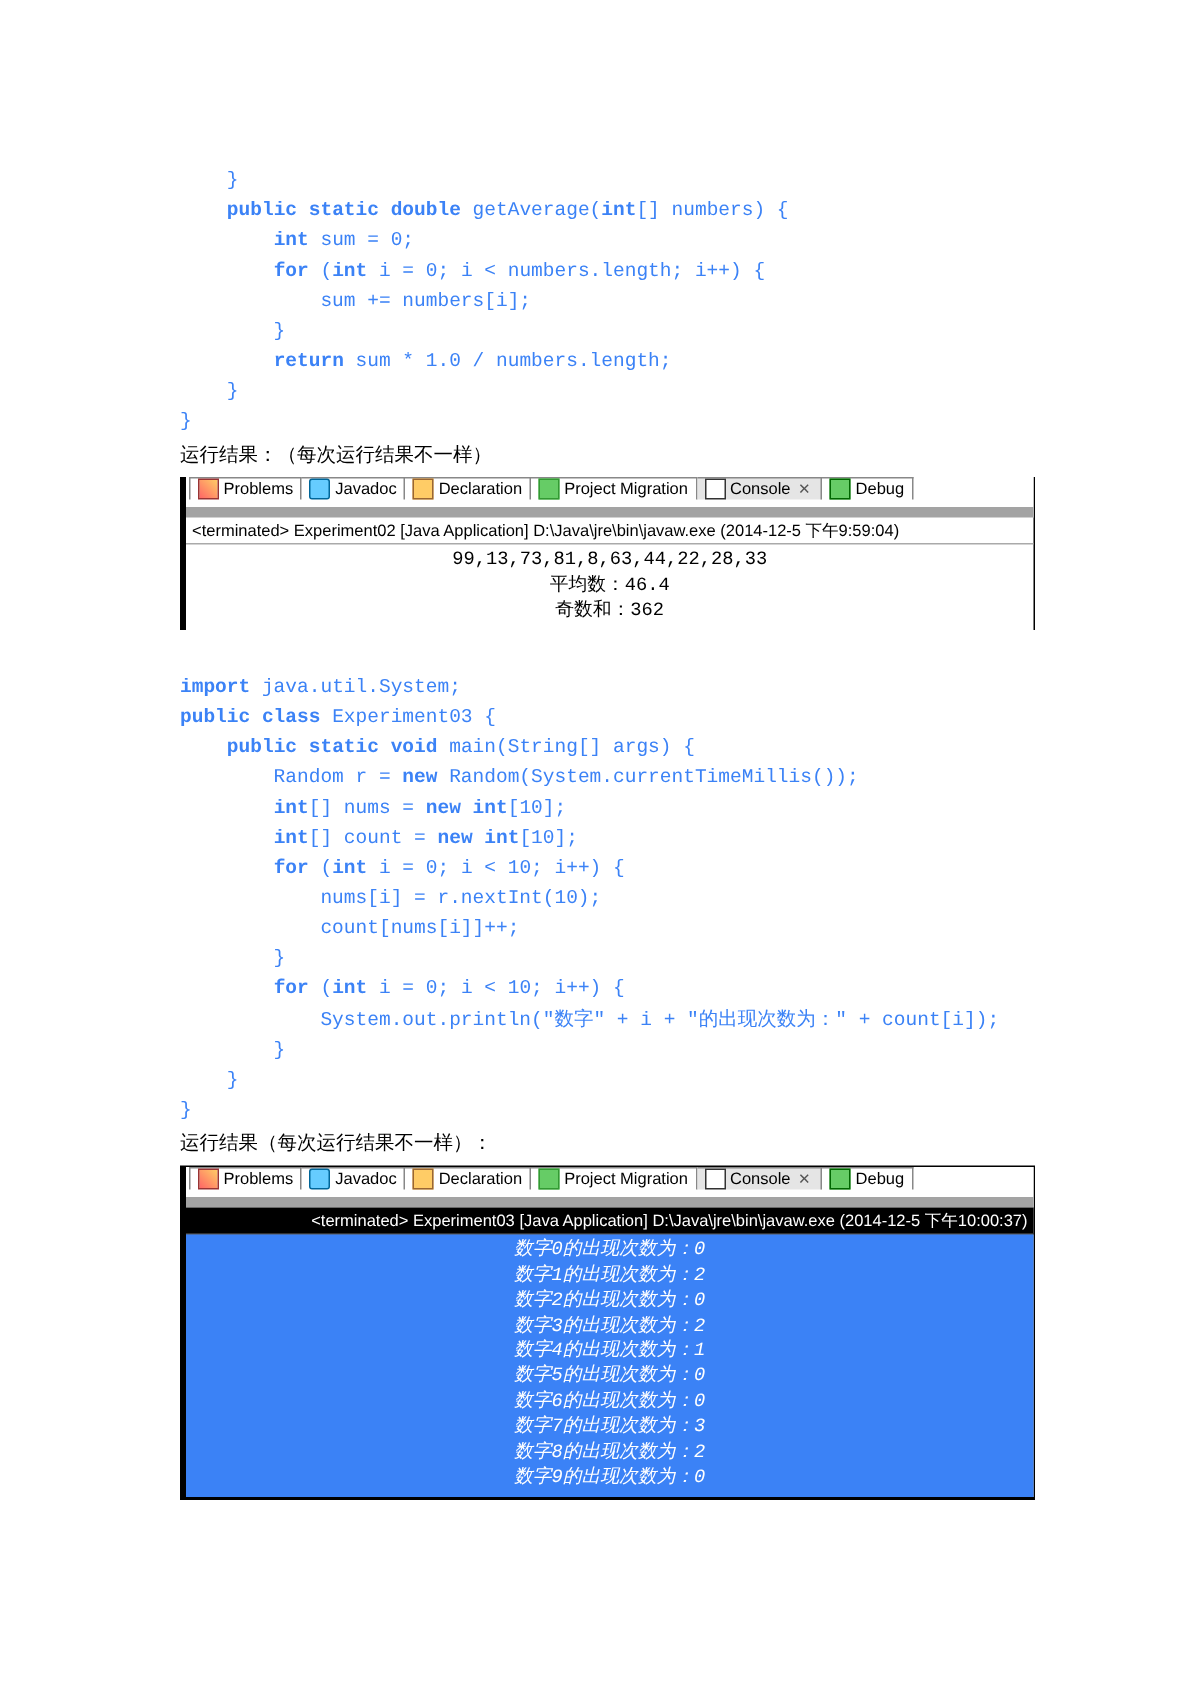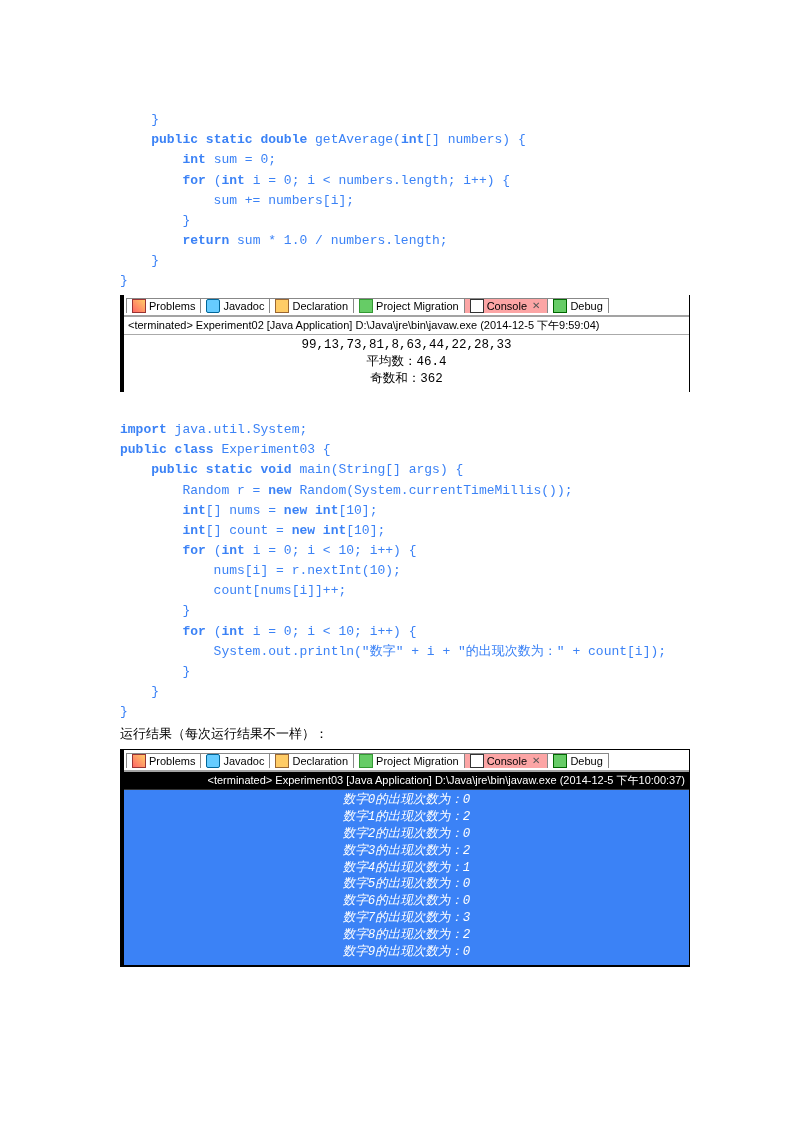--- a/index.html
+++ b/index.html
@@ -27,38 +27,38 @@
     margin: 2px 0;
   }
   .indent1 { text-indent: 28px; }
   .console-wrap {
     margin: 4px 0 8px 0;
     border-left: 4px solid #000;
     border-right: 1px solid #000;
   }
   .tabs {
     display: flex;
-    align-items: center;
-    border-bottom: 2px solid #a3a3a3;
+    align-items: flex-start;
+    border-bottom: 7px solid #a3a3a3;
     height: 20px;
     font-family: Tahoma, Arial, sans-serif;
     font-size: 11px;
     background: #fff;
   }
   .tab {
     display: flex;
     align-items: center;
     padding: 0 5px;
     border-right: 1px solid #888;
     border-top: 1px solid #888;
     gap: 3px;
     white-space: nowrap;
   }
   .tab:first-child { border-left: 1px solid #888; margin-left: 2px;}
-  .tab.active { background: #fca5a5; font-weight: normal; }
+  .tab.active { background: #e5e5e5; font-weight: normal; }
   .icon {
     width: 12px; height: 12px;
     display: inline-block;
   }
   .icon-problems { background: linear-gradient(45deg,#f66,#fc6); border:1px solid #933;}
   .icon-javadoc { background:#6cf; border:1px solid #069; border-radius:2px;}
   .icon-decl { background:#fc6; border:1px solid #963;}
   .icon-proj { background:#6c6; border:1px solid #393;}
   .icon-console { background:#fff; border:1px solid #333;}
   .icon-debug { background:#6c6; border:1px solid #060;}
@@ -94,20 +94,21 @@
 <span><span>    </span><span class="kw">public static double</span><span> getAverage(</span><span class="kw">int</span><span>[] numbers) {</span></span>
 <span><span>        </span><span class="kw">int</span><span> sum = 0;</span></span>
 <span><span>        </span><span class="kw">for</span><span> (</span><span class="kw">int</span><span> i = 0; i &lt; numbers.length; i++) {</span></span>
 <span>            sum += numbers[i];</span>
 <span>        }</span>
 <span><span>        </span><span class="kw">return</span><span> sum * 1.0 / numbers.length;</span></span>
 <span>    }</span>
 <span>}</span>
 </div>
 
+  <div class="body-text">运行结果：（每次运行结果不一样）</div>
 
   <div class="console-wrap">
     <div class="tabs">
       <div class="tab">
           <span class="icon icon-problems"></span>
           <span>Problems</span>
         </div>
       <div class="tab">
           <span class="icon icon-javadoc"></span>
           <span>Javadoc</span>

